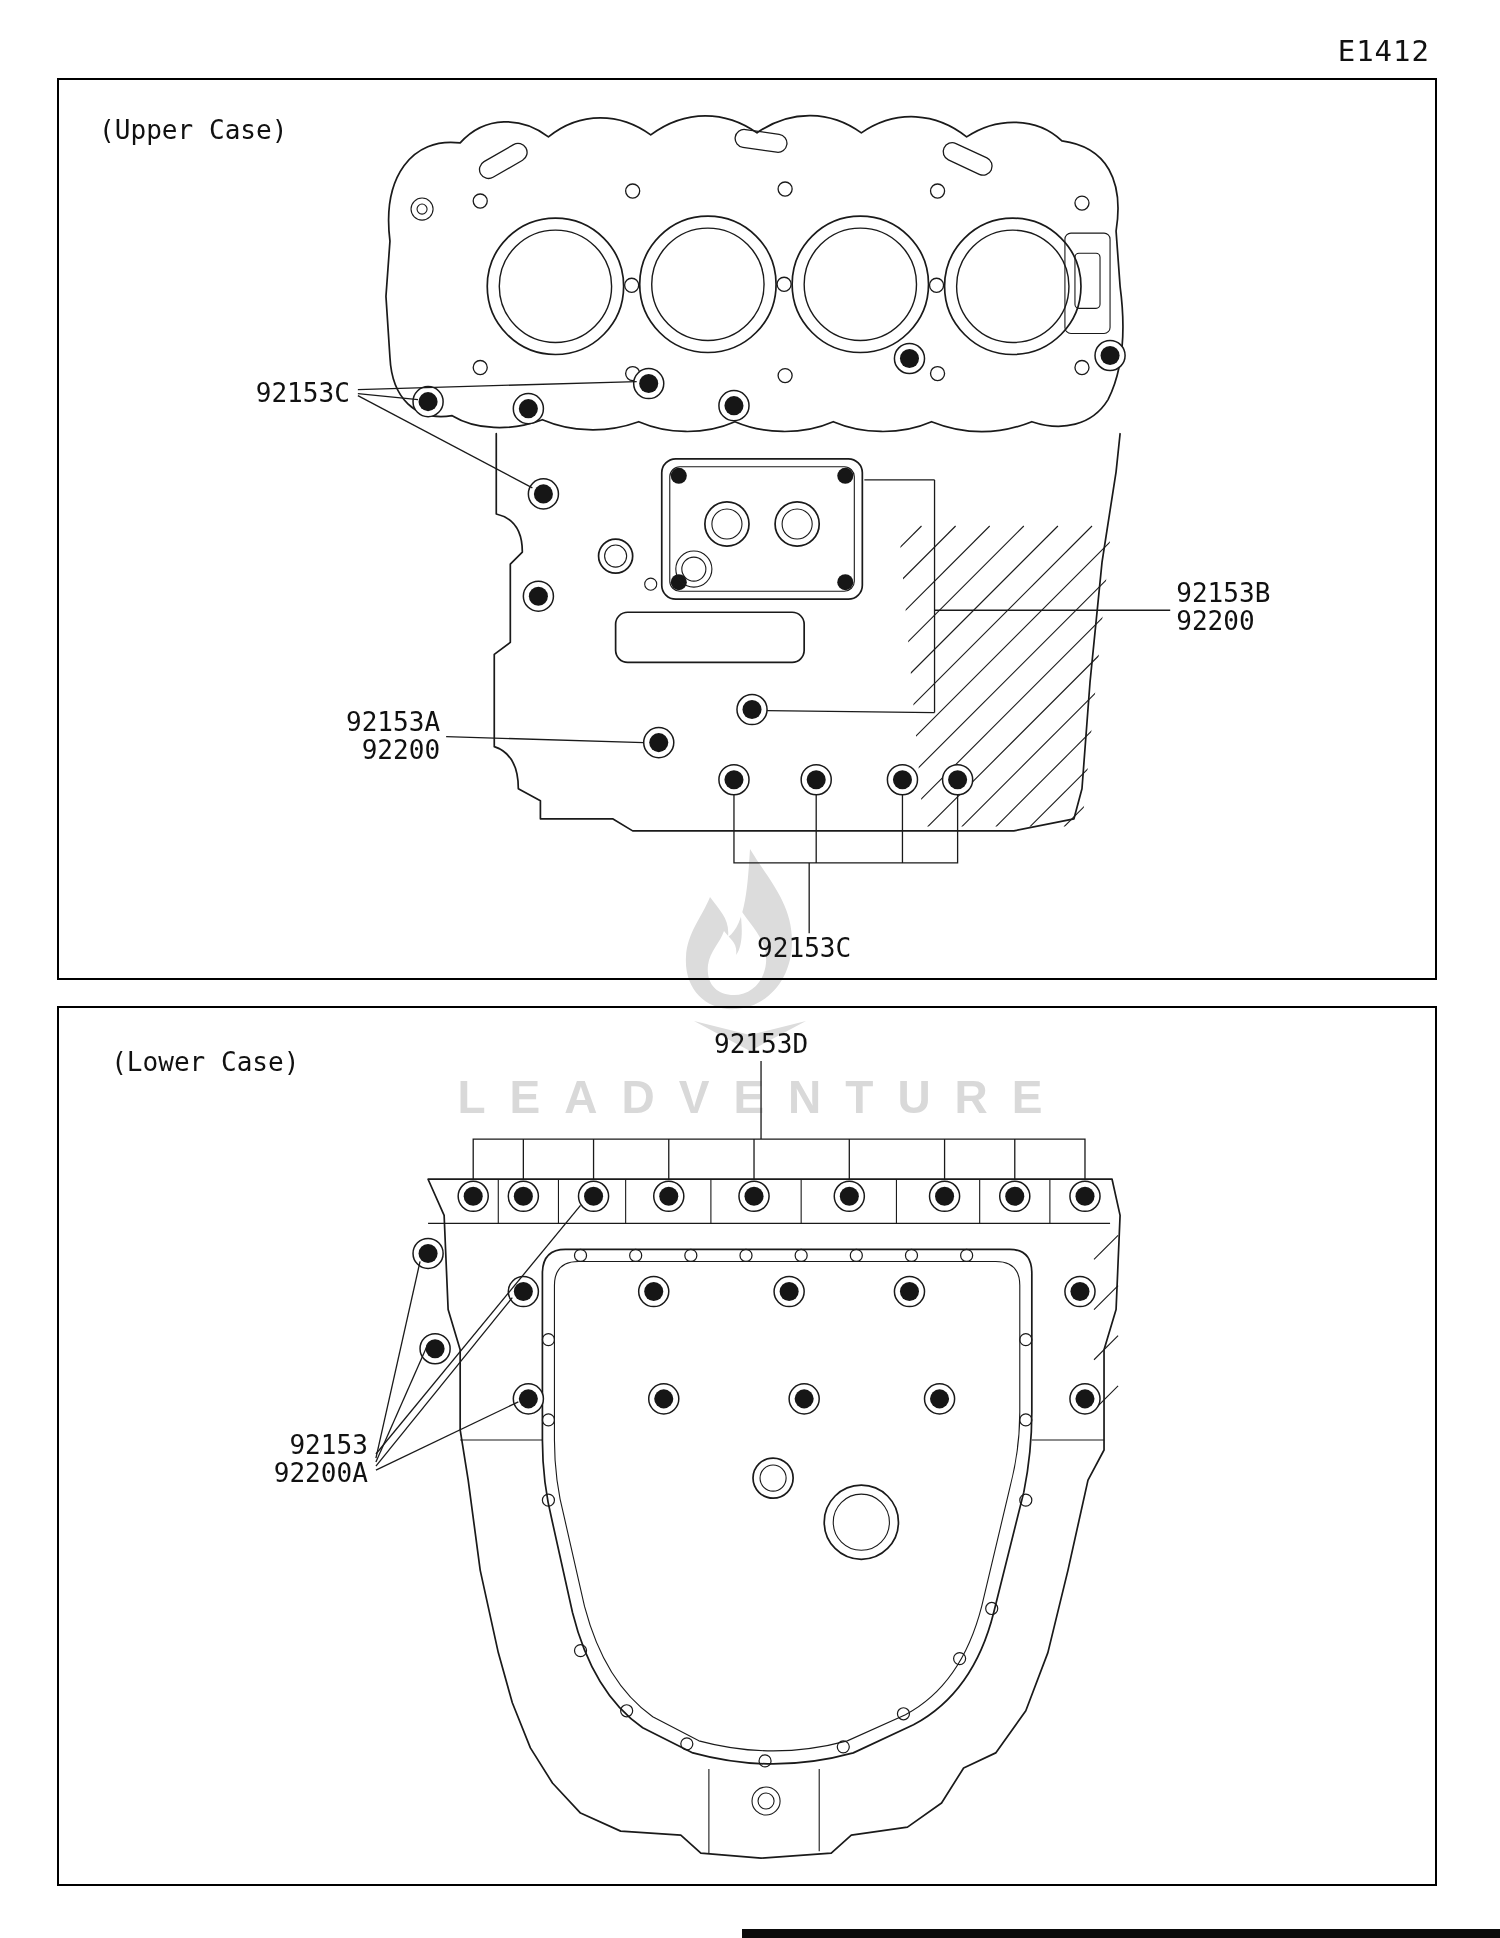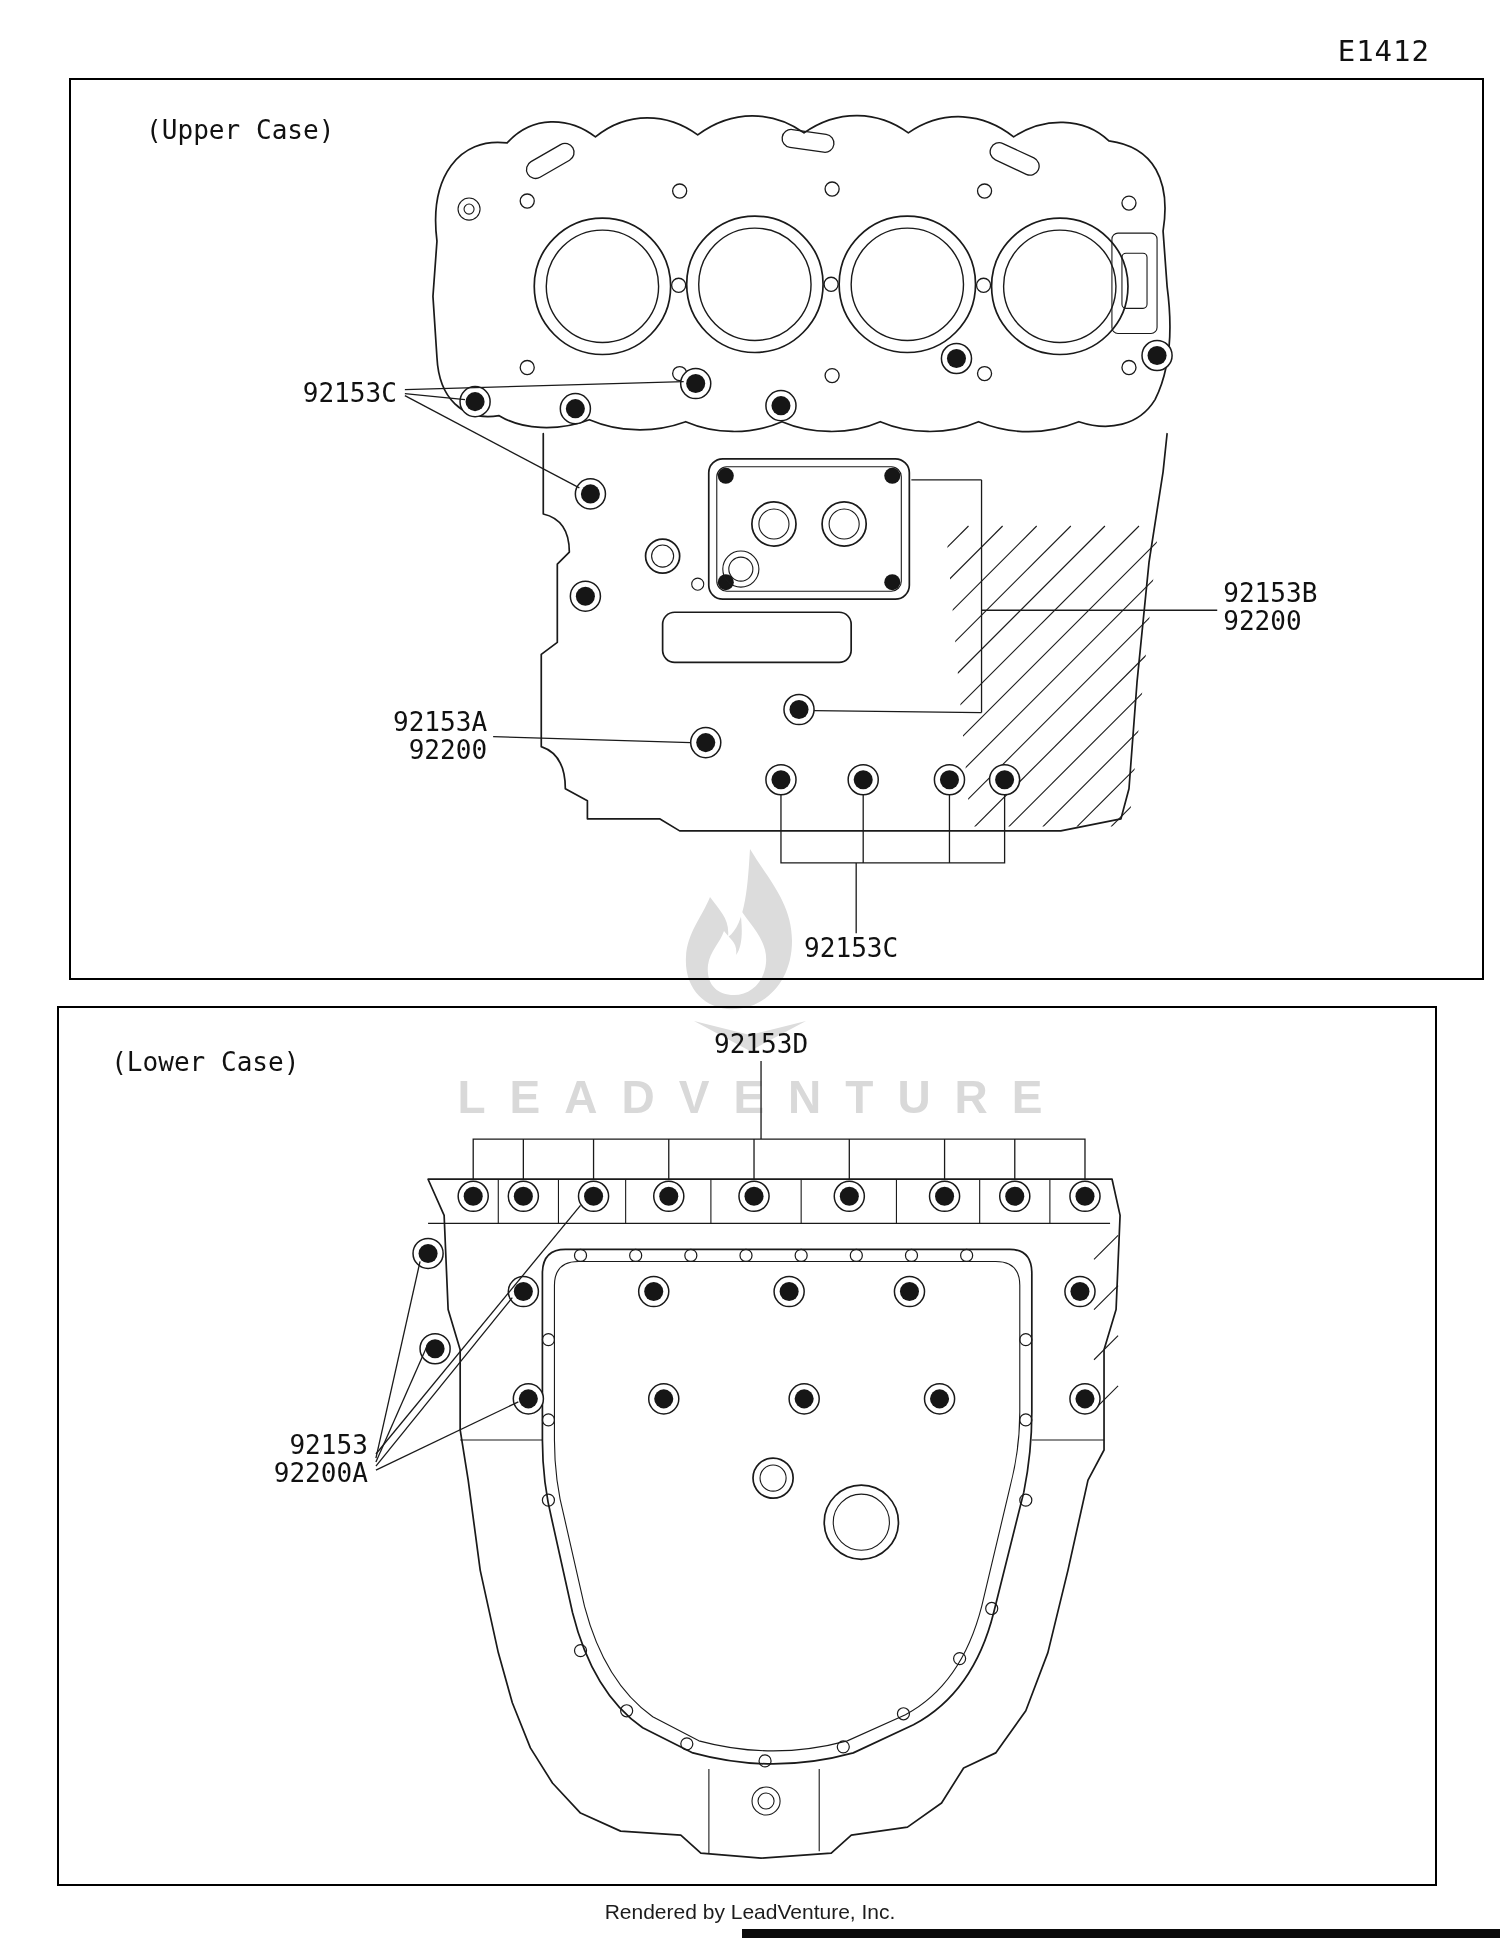--- a/index.html
+++ b/index.html
@@ -1,20 +1,20 @@
 <!DOCTYPE html>
 <html><head>
 <meta charset="utf-8">
 <style>
   html,body{margin:0;padding:0;background:#ffffff;}
   .page{position:relative;width:1500px;height:1938px;background:#ffffff;overflow:hidden;
         font-family:"DejaVu Sans Mono",monospace;}
   .doc-code{position:absolute;top:34px;right:70px;font-size:29px;color:#111;letter-spacing:1px;}
   .panel{position:absolute;border:2px solid #000;background:transparent;}
-  .panel-upper{left:69px;top:78px;width:1376px;height:898px;padding-left:35px;}
+  .panel-upper{left:57px;top:78px;width:1376px;height:898px;}
   .panel-lower{left:57px;top:1006px;width:1376px;height:876px;text-align:center;}
   .panel svg{display:block;width:100%;height:100%;}
   svg .oline{fill:none;stroke:#1a1a1a;stroke-width:1.7;stroke-linejoin:round;stroke-linecap:round;}
   svg .thin{fill:none;stroke:#1a1a1a;stroke-width:1.1;}
   svg .lead{stroke:#1a1a1a;stroke-width:1.3;}
   svg text{font-family:"DejaVu Sans Mono",monospace;font-size:26px;fill:#111;}
   .watermark{position:absolute;left:0;top:845px;width:100%;display:flex;flex-direction:column;
              align-items:center;z-index:0;pointer-events:none;}
   .wm-text{font-family:"Liberation Sans",sans-serif;font-weight:bold;font-size:46px;
            letter-spacing:24px;color:#d9d9d9;margin-top:10px;padding-left:24px;}
@@ -294,15 +294,14 @@
         <text x="308" y="472" text-anchor="end">92200A</text>
         <line class="lead" x1="316" y1="444" x2="520" y2="196"></line>
         <line class="lead" x1="316" y1="448" x2="360" y2="252"></line>
         <line class="lead" x1="316" y1="452" x2="368" y2="334"></line>
         <line class="lead" x1="316" y1="456" x2="452" y2="288"></line>
         <line class="lead" x1="316" y1="460" x2="458" y2="392"></line>
       </g>
     </svg>
   </div>
 
-  <div class="footer">Rendered by LeadVenture, Inc.</div>
   <div class="bottom-bar"></div>
 </div>
 
 </body></html>

